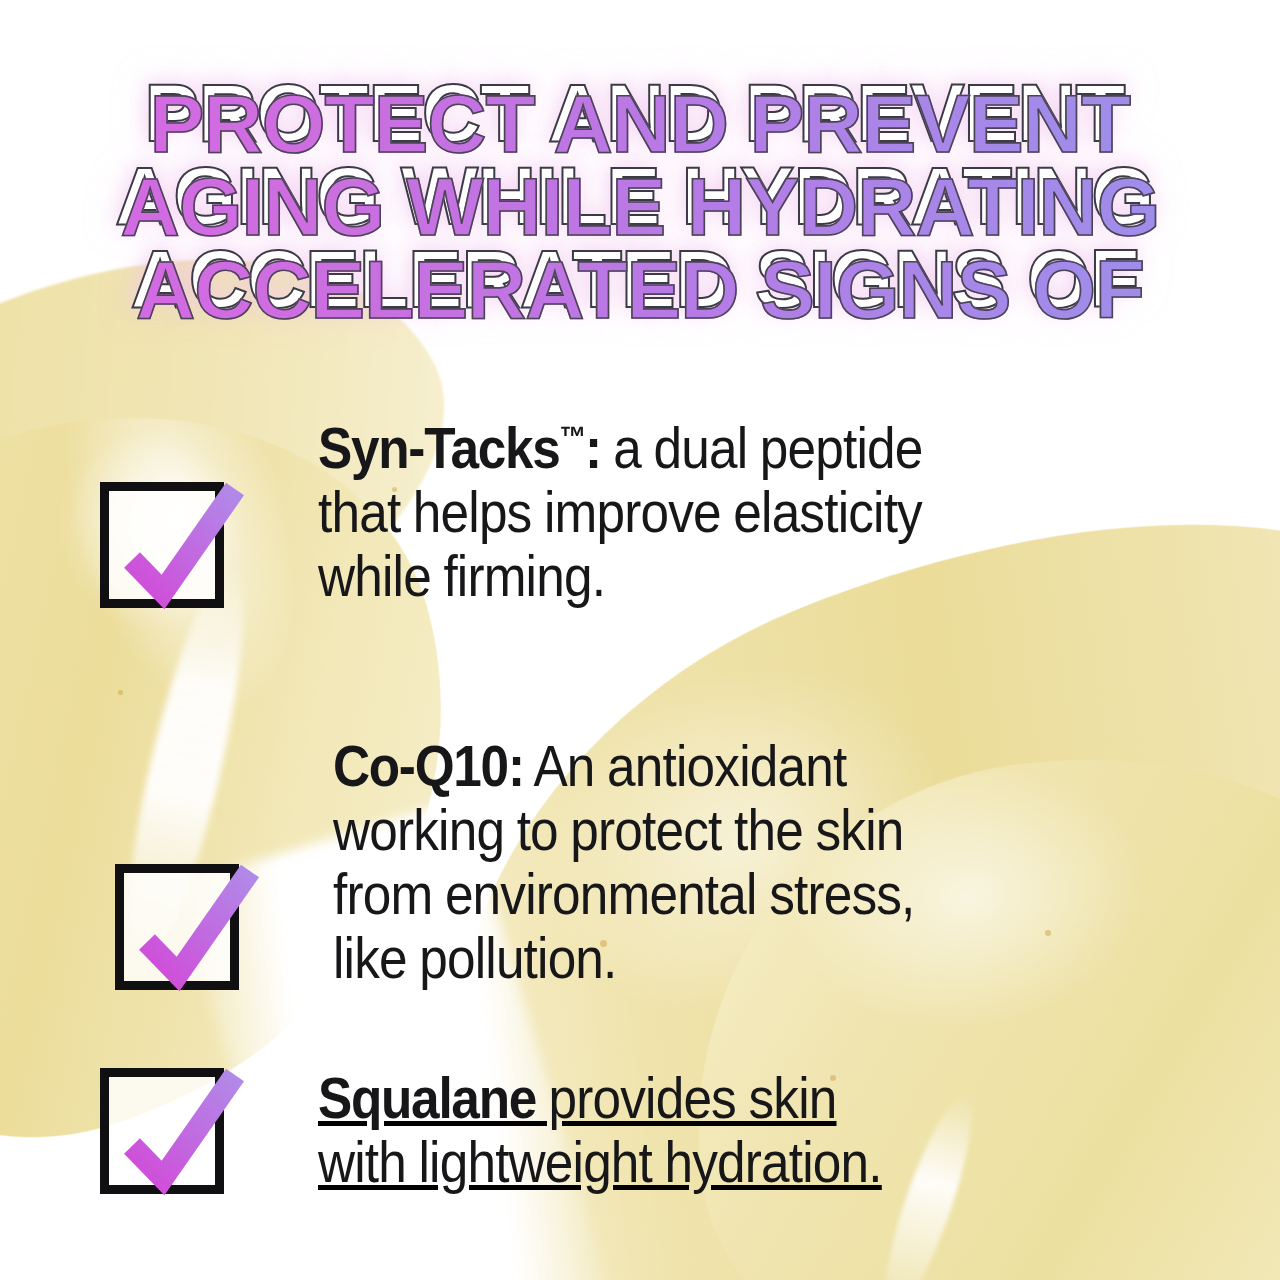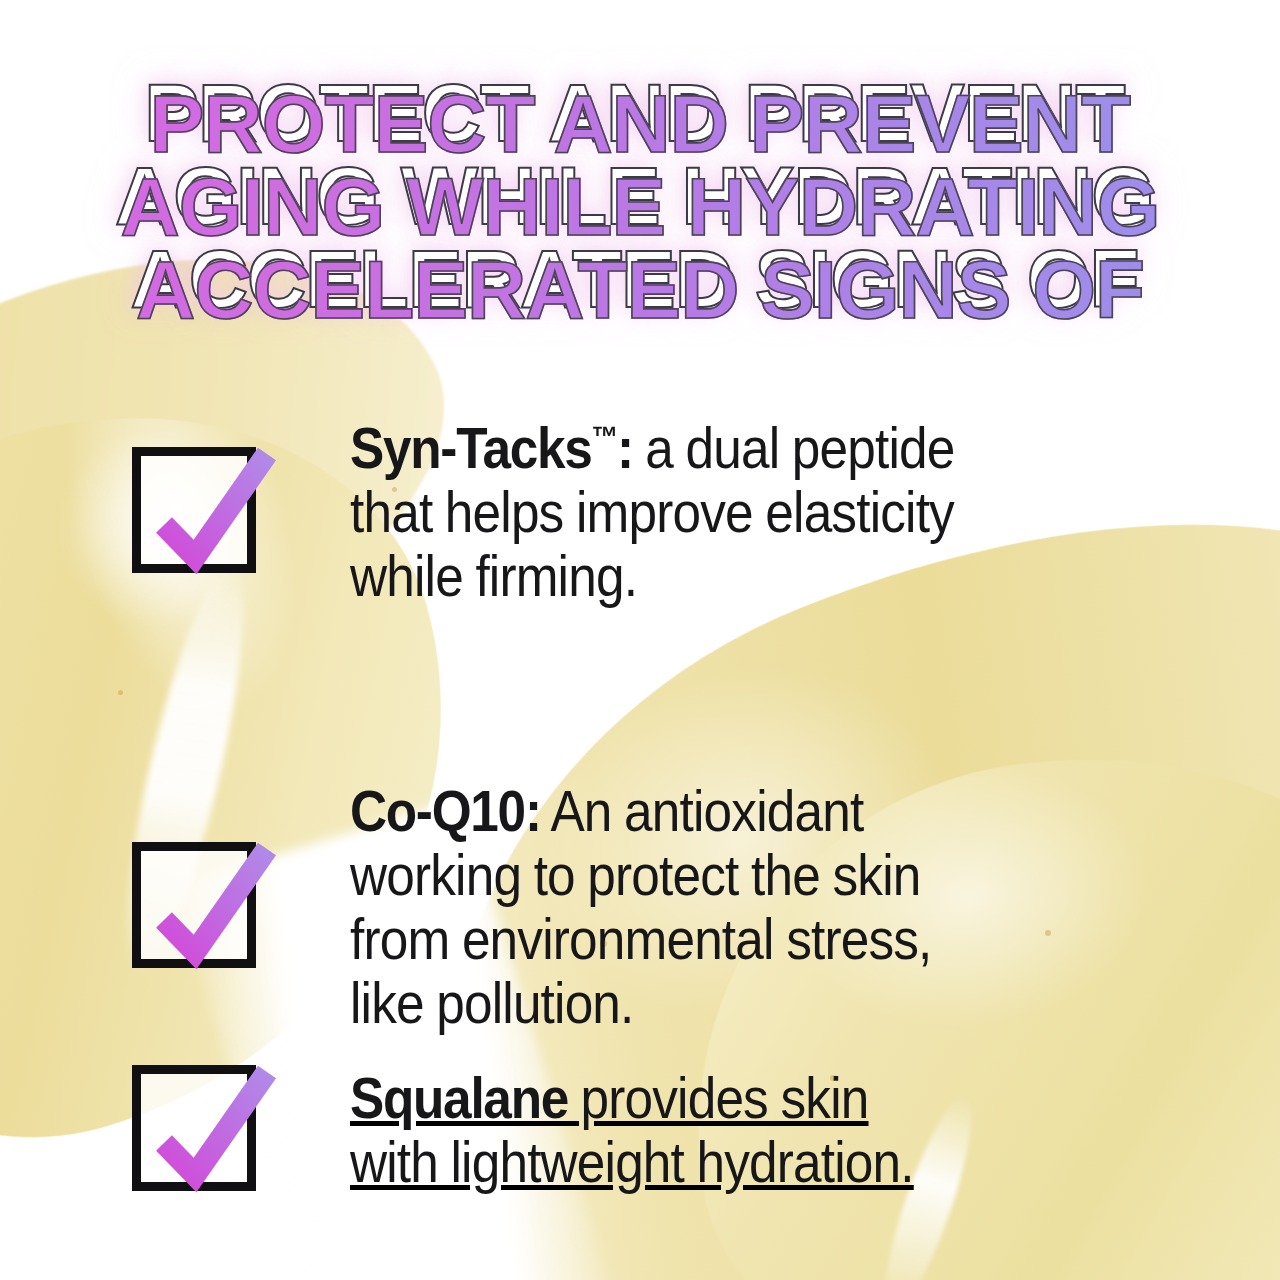--- a/index.html
+++ b/index.html
@@ -211,26 +211,25 @@
     top: 0;
     width: 1280px;
     z-index: 5;
   }
 
   .bullet {
     position: absolute;
     left: 0;
     width: 1048px;
     display: flex;
-    align-items: center;
-    margin-left: 32px;
+    align-items: flex-end;
   }
 
   .bullet-1 { top: 405px; }
-  .bullet-2 { top: 768px; }
+  .bullet-2 { top: 723px; padding-left: 15px; }
   .bullet-3 { top: 1055px; text-decoration: underline; }
 
   .checkbox {
     position: relative;
     flex: 0 0 auto;
     width: 124px;
     height: 126px;
     margin-left: 100px;
     margin-top: 7px;
   }

